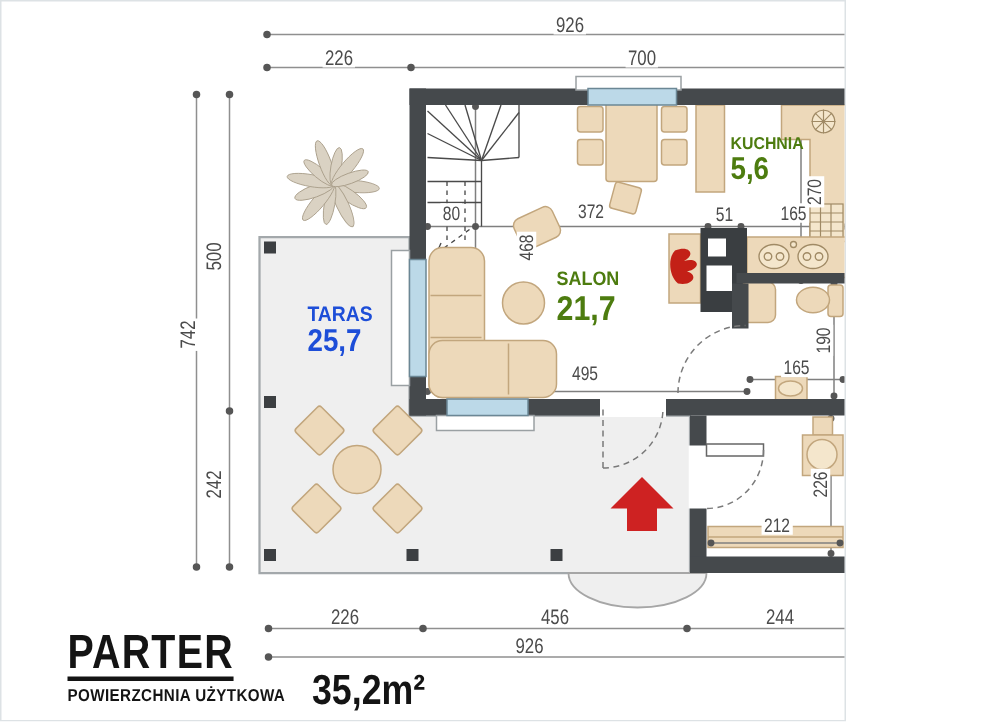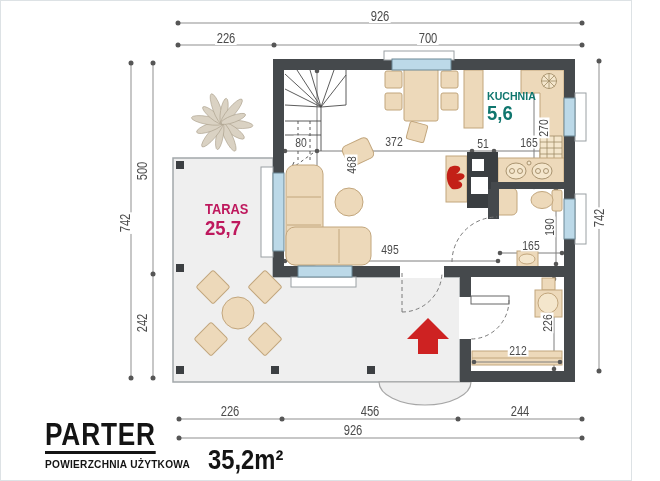--- a/index.html
+++ b/index.html
@@ -1,29 +1,29 @@
 <!DOCTYPE html>
 <html><head>
 <meta charset="utf-8">
 <style>
   html,body{margin:0;padding:0;background:#fff;}
-  .canvas{position:relative;width:632px;height:481px;background:#ffffff;
+  .canvas{position:relative;width:564px;height:481px;background:#ffffff;
           border:1px solid #dde2e5;box-sizing:border-box;overflow:hidden;
           font-family:"Liberation Sans",sans-serif;}
   svg.plan{position:absolute;left:0;top:0;}
   
   .dim{position:absolute;font-size:14px;color:#4b4b4b;line-height:1;white-space:nowrap;
        background:#fff;padding:0 2px;transform:translate(-50%,-50%) scaleX(0.8);}
   .dim.sm{font-size:13px;}
   .dim.rot{transform:translate(-50%,-50%) rotate(-90deg) scaleX(0.8);}
   
-  .room{position:absolute;color:#0f766e;line-height:1.05;}
+  .room{position:absolute;color:#4d7c0f;line-height:1.05;}
   .room .rname{font-weight:bold;transform:scaleX(0.92);transform-origin:left;white-space:nowrap;}
   .room .rarea{font-weight:bold;transform:scaleX(0.88);transform-origin:left;white-space:nowrap;}
-  .room.taras{color:#be185d;}
+  .room.taras{color:#1d4ed8;}
   
   .ptitle{position:absolute;left:44px;top:417px;font-size:32px;font-weight:bold;color:#141414;
           line-height:1;letter-spacing:1px;border-bottom:3px solid #141414;padding-bottom:1px;
           transform:scaleX(0.82);transform-origin:left;white-space:nowrap;}
   .psub{position:absolute;left:44px;top:457px;font-size:11.5px;font-weight:bold;color:#141414;
         letter-spacing:.3px;transform:scaleX(0.88);transform-origin:left;white-space:nowrap;}
   .parea{position:absolute;left:207px;top:443px;font-size:28px;font-weight:bold;color:#141414;
          transform:scaleX(0.85);transform-origin:left;white-space:nowrap;}
 </style>
 </head>
@@ -304,20 +304,24 @@
 <div class="dim sm" style="left:389px;top:248px">495</div>
 <div class="dim sm" style="left:530px;top:244px">165</div>
 <div class="dim sm rot" style="left:548px;top:226px">190</div>
 <div class="dim sm rot" style="left:546px;top:322px">226</div>
 <div class="dim sm" style="left:517px;top:349px">212</div>
 
 <div class="room" style="left:486px;top:89px">
   <div class="rname" style="font-size:11.5px">KUCHNIA</div>
   <div class="rarea" style="font-size:21px">5,6</div>
 </div>
+<div class="room" style="left:370px;top:178px">
+  <div class="rname" style="font-size:13px">SALON</div>
+  <div class="rarea" style="font-size:23px">21,7</div>
+</div>
 <div class="room taras" style="left:204px;top:201px">
   <div class="rname" style="font-size:14px">TARAS</div>
   <div class="rarea" style="font-size:21px">25,7</div>
 </div>
 
 <div class="ptitle">PARTER</div>
 <div class="psub">POWIERZCHNIA UŻYTKOWA</div>
 <div class="parea">35,2m²</div>
 
 </div>

